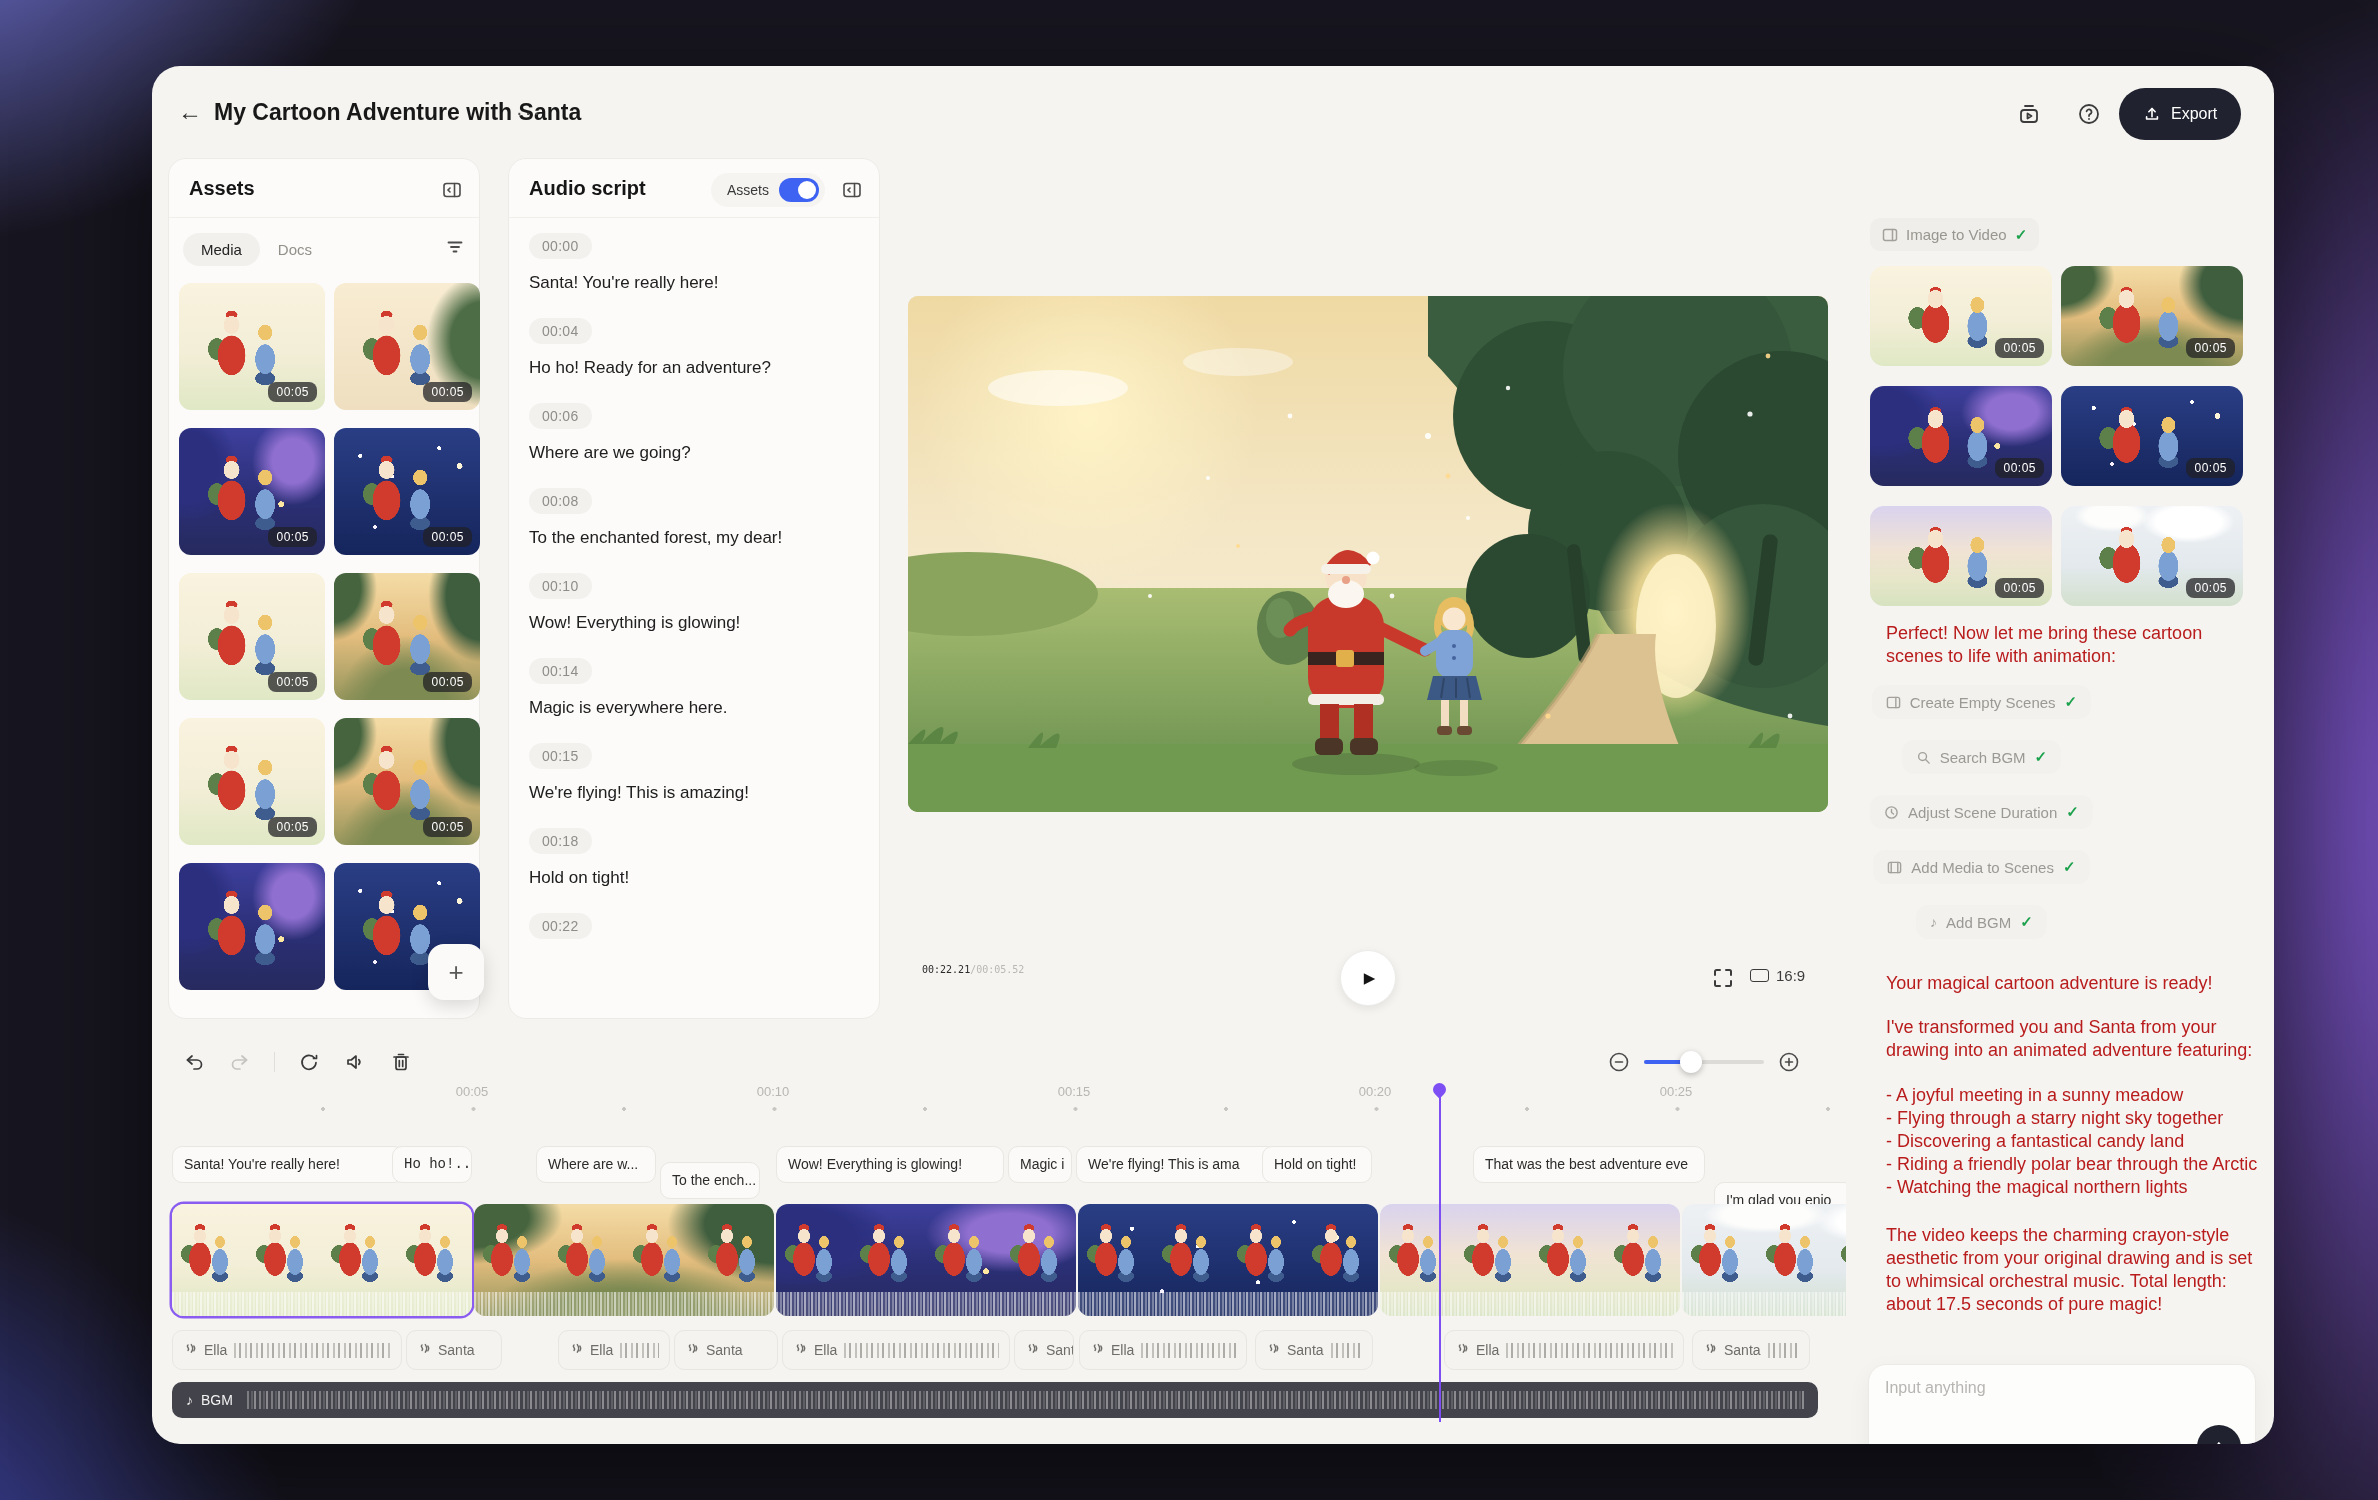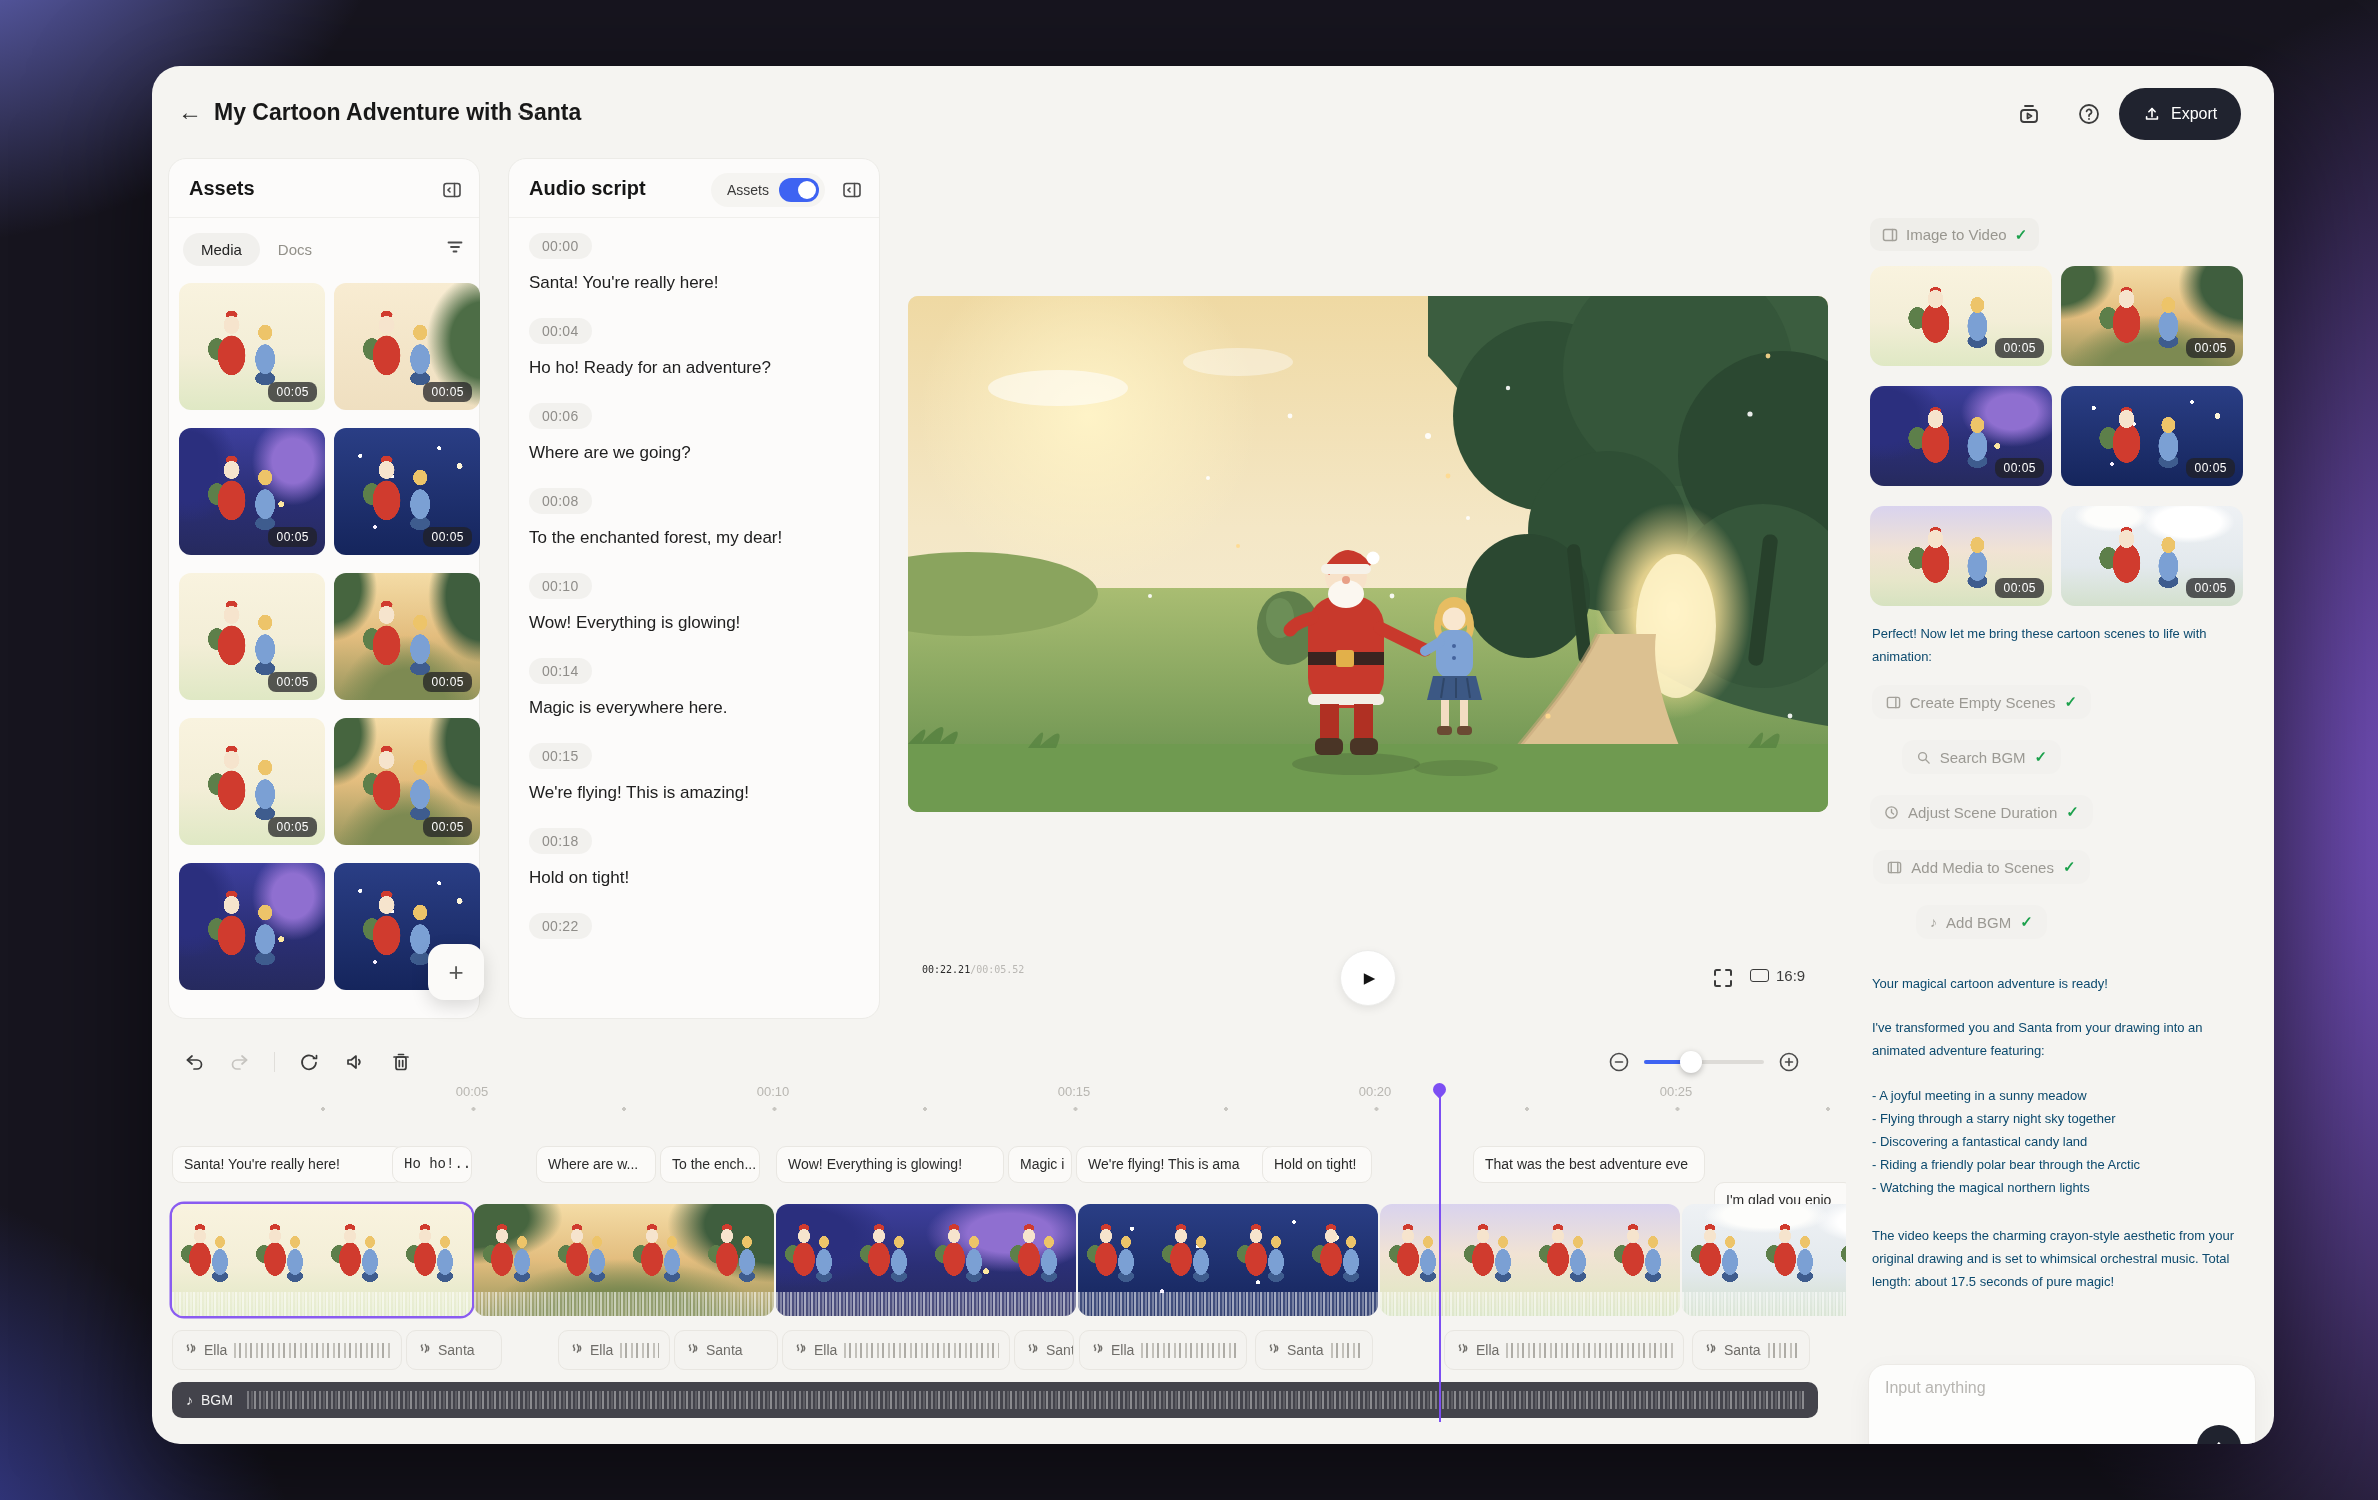--- a/index.html
+++ b/index.html
@@ -107,21 +107,21 @@
   .fs svg{stroke:#3c3c3c;fill:none;stroke-width:2;stroke-linecap:round}
   .aspect{position:absolute;left:842px;top:17px;display:flex;align-items:center;gap:7px;color:#3c3c3c;font-size:15px;cursor:pointer}
   .aspect .box{width:19px;height:13px;border:1.8px solid #3c3c3c;border-radius:3px}
   
   .chat{position:absolute;left:1716px;top:92px;width:388px;bottom:0}
   .chip-tool{position:absolute;left:2px;top:60px;height:33px;background:#efeeea;border-radius:10px;display:flex;align-items:center;gap:8px;padding:0 12px;font-size:15px;color:#98968f}
   .chip-tool svg,.step svg{stroke:#a3a19a;fill:none;stroke-width:1.5;stroke-linecap:round;stroke-linejoin:round}
   .check{color:#1ca14c;font-size:15px;font-weight:700}
   .cthumbs{position:absolute;left:2px;top:108px;display:grid;grid-template-columns:182px 182px;grid-auto-rows:100px;gap:20px 9px}
   .cthumbs .thumb{border-radius:14px}
-  .ctext{position:absolute;left:4px;width:374px;font-size:13px;line-height:23px;color:#0c4a6e}
+  .ctext{position:absolute;left:18px;width:374px;font-size:18px;line-height:23px;color:#b91c1c}
   .intro{top:464px}
   .steps{position:absolute;left:2px;top:527px;display:flex;flex-direction:column;align-items:center;gap:21px}
   .step{height:34px;background:#f2f1ee;border-radius:12px;display:flex;align-items:center;gap:9px;padding:0 14px;font-size:15px;color:#9b9993}
   .step .ic{display:none;align-items:center}
   .step.scene .ic-scene,.step.search .ic-search,.step.clock .ic-clock,.step.media .ic-media,.step.note .ic-note{display:inline-flex}
   .ic-note{font-size:14px;color:#a3a19a}
   .ready{top:814px}
   .summary{top:858px}
   .bullets{top:926px}
   .outro{top:1066px}
@@ -663,21 +663,21 @@
           </div>
 
           <div class="cchip" style="left: 224px; width: 80px; font-family: Liberation Mono, monospace;">
             <span>Ho ho!...</span>
           </div>
 
           <div class="cchip" style="left: 368px; width: 120px;">
             <span>Where are w...</span>
           </div>
 
-          <div class="cchip" style="left: 492px; width: 100px;">
+          <div class="cchip" style="left: 492px; width: 100px; margin-top: 16px;">
             <span>To the ench...</span>
           </div>
 
           <div class="cchip" style="left: 608px; width: 228px;">
             <span>Wow! Everything is glowing!</span>
           </div>
 
           <div class="cchip" style="left: 840px; width: 64px;">
             <span>Magic i</span>
           </div>

